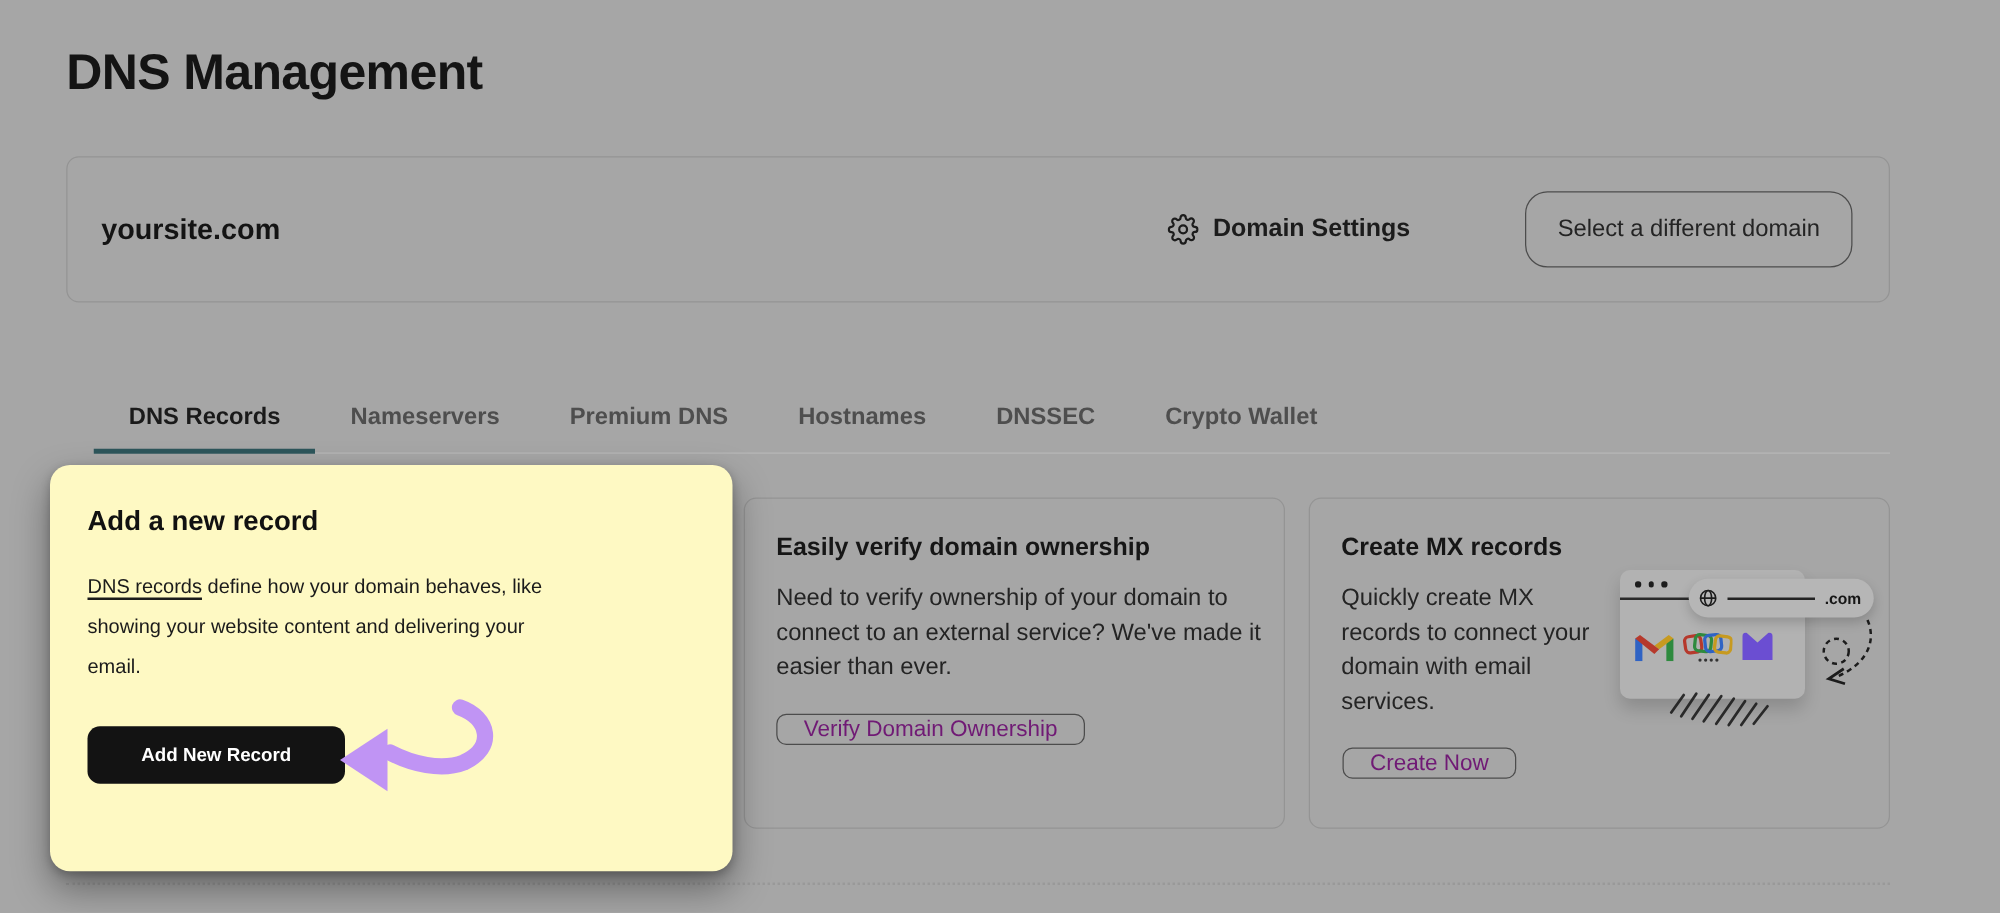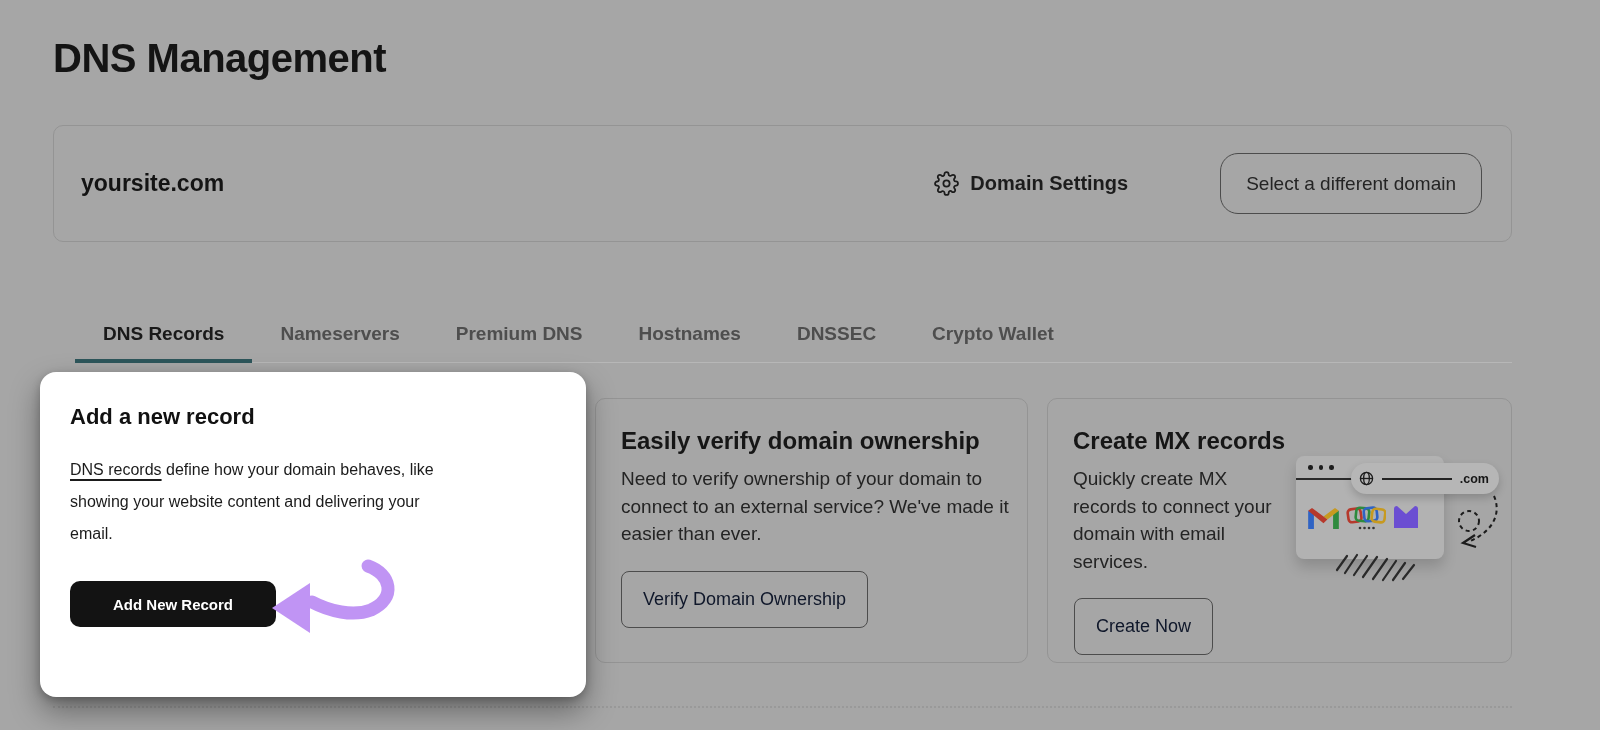--- a/index.html
+++ b/index.html
@@ -28,27 +28,27 @@
   #tabs{left:75px;top:322px;width:1437px;display:flex;align-items:flex-end;border-bottom:1px solid #b7b7b7;box-sizing:border-box;}
   .tab{padding:0 28px 17px;font-size:19px;font-weight:600;color:#4e4e4e;line-height:23px;position:relative;cursor:pointer;white-space:nowrap;}
   .tab.active{color:#1a1a1a;font-weight:700;}
   .tab.active::after{content:"";position:absolute;left:0;right:0;bottom:-1px;height:4px;background:#2d565b;}
 
   
   .outline-card{border:1px solid #949494;border-radius:10px;box-sizing:border-box;}
   #card-verify{left:595px;top:398px;width:433px;height:265px;}
   #card-mx{left:1047px;top:398px;width:465px;height:265px;}
 
-  .card-title{font-size:24px;font-weight:700;color:#161616;}
+  .card-title{font-size:20px;font-weight:700;color:#161616;}
   .card-body{font-size:19px;line-height:27.5px;color:#242424;white-space:pre-line;}
-  .ghost-btn{display:inline-flex;align-items:center;height:57px;padding:0 21px;border:1.5px solid #4c4c4c;border-radius:8px;
-    font-size:18px;color:#0f172a;background:transparent;cursor:pointer;box-sizing:border-box;white-space:nowrap;}
+  .ghost-btn{display:inline-flex;align-items:center;height:25px;padding:0 21px;border:1.5px solid #4c4c4c;border-radius:8px;
+    font-size:18px;color:#701a75;background:transparent;cursor:pointer;box-sizing:border-box;white-space:nowrap;}
 
   
-  #card-add{left:40px;top:372px;width:546px;height:325px;background:#ffffff;border-radius:16px;z-index:5;
+  #card-add{left:40px;top:372px;width:546px;height:325px;background:#fef9c3;border-radius:16px;z-index:5;
     box-shadow:0 14px 30px rgba(0,0,0,.38),0 3px 8px rgba(0,0,0,.22);}
   #add-title{left:30px;top:32px;font-size:22px;font-weight:700;color:#111;}
   #add-body{left:30px;top:82px;width:492px;font-size:16px;line-height:32px;color:#1b1b1b;white-space:pre-line;}
   #dns-records-link{color:#1b1b1b;text-decoration:underline;text-decoration-thickness:2px;text-underline-offset:4px;cursor:pointer;}
   #add-record-btn{left:30px;top:209px;width:206px;height:46px;background:#131313;color:#fff;border:none;border-radius:10px;
     font-size:15px;font-weight:600;font-family:inherit;display:flex;align-items:center;justify-content:center;cursor:pointer;}
   #arrow-svg{left:223px;top:180px;z-index:6;pointer-events:none;}
 
   
   #mx-window{left:248px;top:57px;width:148px;height:103px;background:#b2b2b2;border-radius:8px;

